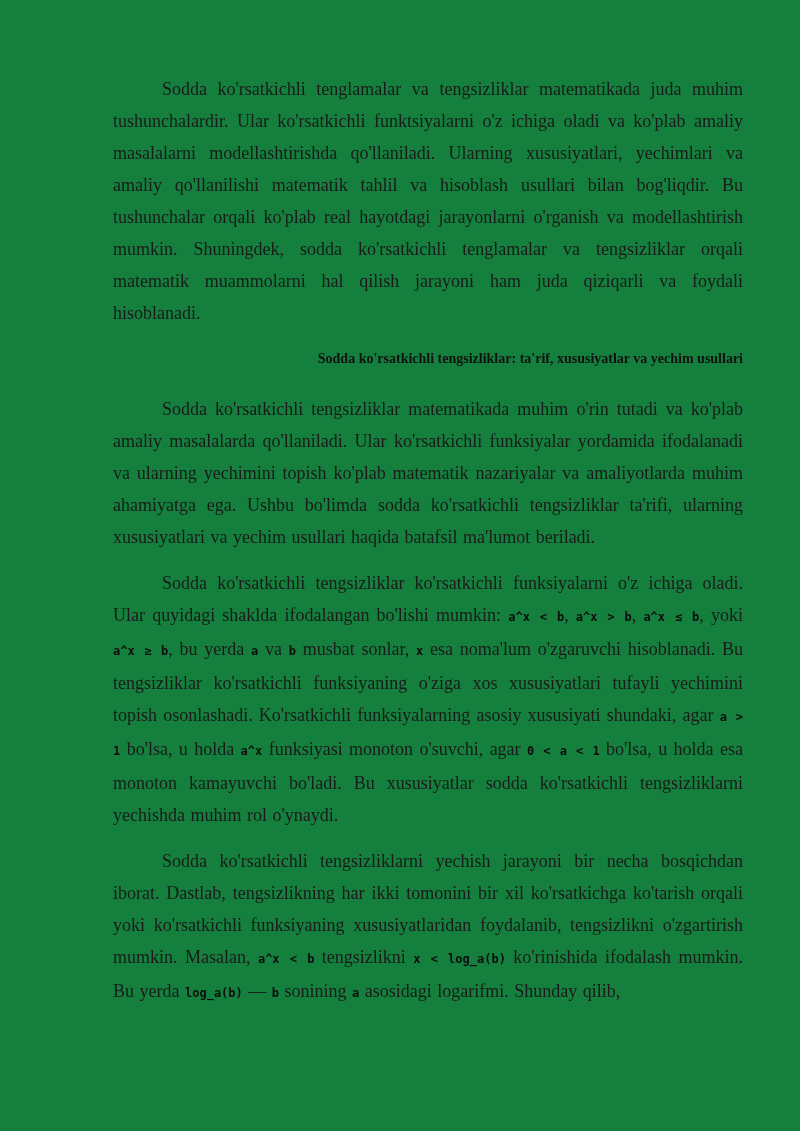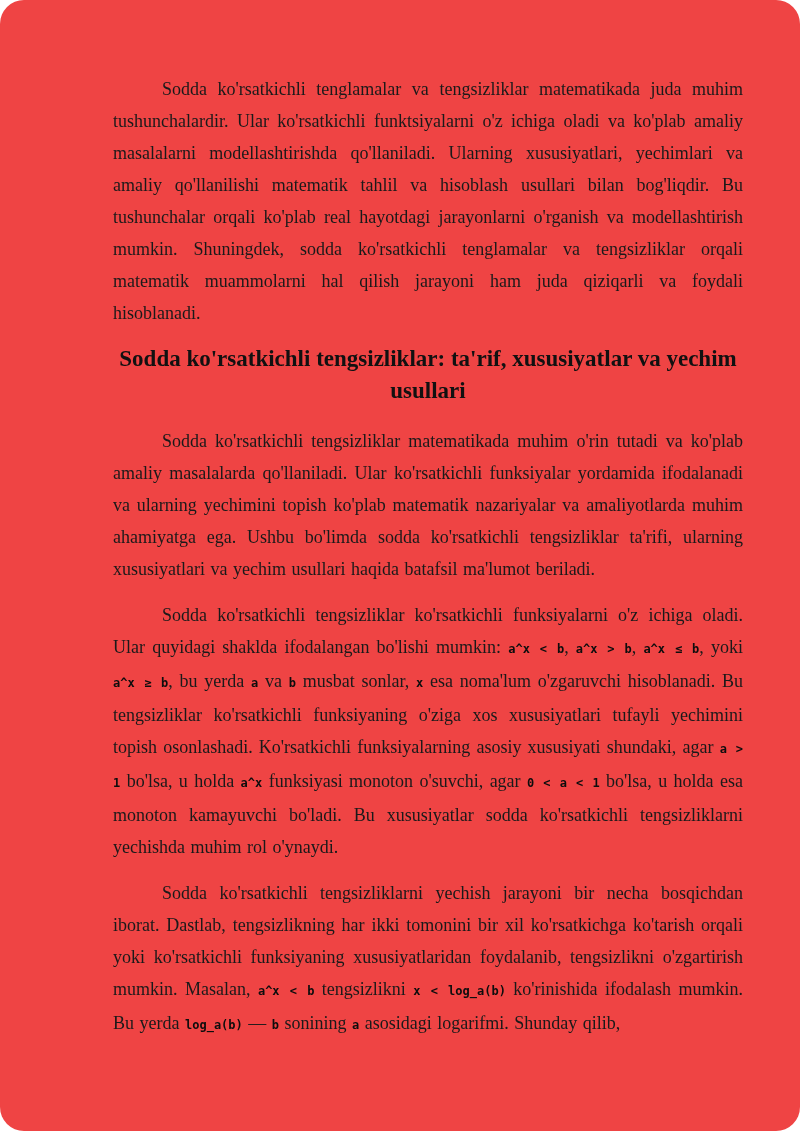--- a/index.html
+++ b/index.html
@@ -29,41 +29,41 @@
     font-size: 18px;
     line-height: 32px;
     font-weight: 400;
     text-align: justify;
     text-indent: 49px;
     word-spacing: 1px;
   }
   h2.heading {
     margin: 11px 0 18px 0;
     font-family: "Liberation Serif", serif;
-    font-size: 23px;
+    font-size: 14px;
     line-height: 32px;
     font-weight: 700;
-    text-align: center;
+    text-align: right;
     text-indent: 0;
     color: #111111;
   }
   span.normal {
     font-family: "Liberation Serif", serif;
   }
   span.math {
     font-family: "DejaVu Sans Mono", monospace;
     font-weight: 700;
     font-size: 12px;
     color: #0d0d0d;
   }
 </style>
 </head>
 <body>
 
-<div class="page" style="background: #ef4444; color: rgb(26, 26, 26); border-radius: 24px;">
+<div class="page" style="background: #15803d; color: rgb(26, 26, 26);">
   <div class="doc">
       <p class="paragraph"><span class="normal">Sodda ko'rsatkichli tenglamalar va tengsizliklar matematikada juda muhim tushunchalardir. Ular ko'rsatkichli funktsiyalarni o'z ichiga oladi va ko'plab amaliy masalalarni modellashtirishda qo'llaniladi. Ularning xususiyatlari, yechimlari va amaliy qo'llanilishi matematik tahlil va hisoblash usullari bilan bog'liqdir. Bu tushunchalar orqali ko'plab real hayotdagi jarayonlarni o'rganish va modellashtirish mumkin. Shuningdek, sodda ko'rsatkichli tenglamalar va tengsizliklar orqali matematik muammolarni hal qilish jarayoni ham juda qiziqarli va foydali hisoblanadi.</span></p>
       <h2 class="heading"><span class="normal">Sodda ko'rsatkichli tengsizliklar: ta'rif, xususiyatlar va yechim usullari</span></h2>
       <p class="paragraph"><span class="normal">Sodda ko'rsatkichli tengsizliklar matematikada muhim o'rin tutadi va ko'plab amaliy masalalarda qo'llaniladi. Ular ko'rsatkichli funksiyalar yordamida ifodalanadi va ularning yechimini topish ko'plab matematik nazariyalar va amaliyotlarda muhim ahamiyatga ega. Ushbu bo'limda sodda ko'rsatkichli tengsizliklar ta'rifi, ularning xususiyatlari va yechim usullari haqida batafsil ma'lumot beriladi.</span></p>
       <p class="paragraph"><span class="normal">Sodda ko'rsatkichli tengsizliklar ko'rsatkichli funksiyalarni o'z ichiga oladi. Ular quyidagi shaklda ifodalangan bo'lishi mumkin: </span><span class="math">a^x &lt; b</span><span class="normal">, </span><span class="math">a^x &gt; b</span><span class="normal">, </span><span class="math">a^x ≤ b</span><span class="normal">, yoki </span><span class="math">a^x ≥ b</span><span class="normal">, bu yerda </span><span class="math">a</span><span class="normal"> va </span><span class="math">b</span><span class="normal"> musbat sonlar, </span><span class="math">x</span><span class="normal"> esa noma'lum o'zgaruvchi hisoblanadi. Bu tengsizliklar ko'rsatkichli funksiyaning o'ziga xos xususiyatlari tufayli yechimini topish osonlashadi. Ko'rsatkichli funksiyalarning asosiy xususiyati shundaki, agar </span><span class="math">a &gt; 1</span><span class="normal"> bo'lsa, u holda </span><span class="math">a^x</span><span class="normal"> funksiyasi monoton o'suvchi, agar </span><span class="math">0 &lt; a &lt; 1</span><span class="normal"> bo'lsa, u holda esa monoton kamayuvchi bo'ladi. Bu xususiyatlar sodda ko'rsatkichli tengsizliklarni yechishda muhim rol o'ynaydi.</span></p>
       <p class="paragraph"><span class="normal">Sodda ko'rsatkichli tengsizliklarni yechish jarayoni bir necha bosqichdan iborat. Dastlab, tengsizlikning har ikki tomonini bir xil ko'rsatkichga ko'tarish orqali yoki ko'rsatkichli funksiyaning xususiyatlaridan foydalanib, tengsizlikni o'zgartirish mumkin. Masalan, </span><span class="math">a^x &lt; b</span><span class="normal"> tengsizlikni </span><span class="math">x &lt; log_a(b)</span><span class="normal"> ko'rinishida ifodalash mumkin. Bu yerda </span><span class="math">log_a(b)</span><span class="normal"> — </span><span class="math">b</span><span class="normal"> sonining </span><span class="math">a</span><span class="normal"> asosidagi logarifmi. Shunday qilib,</span></p>
     </div>
 </div>
 
 </body></html>

